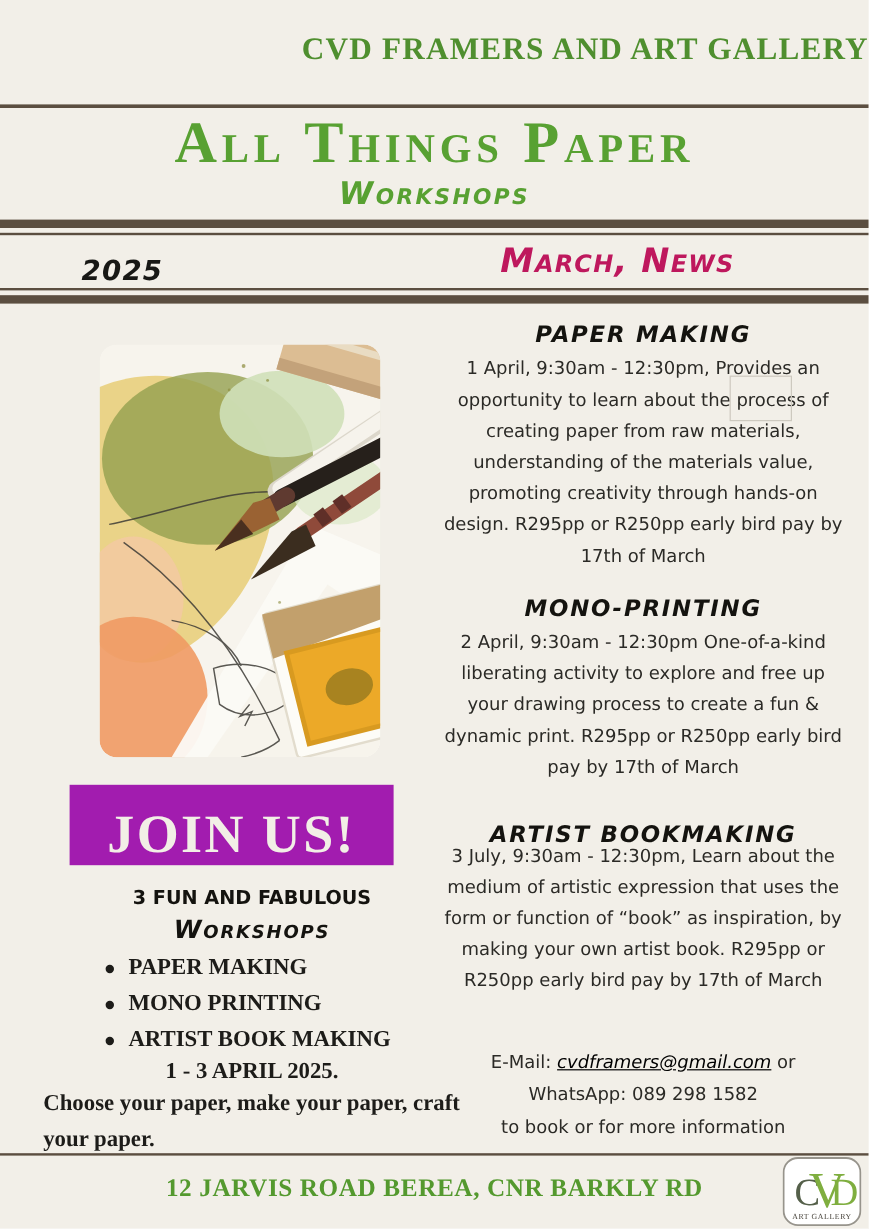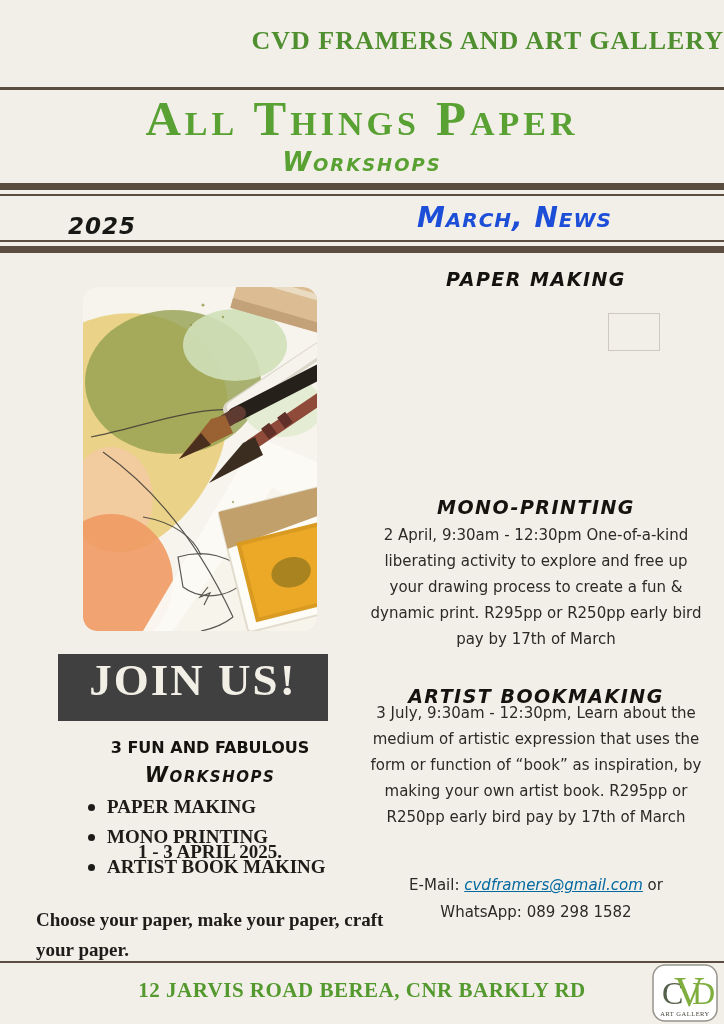--- a/index.html
+++ b/index.html
@@ -22,56 +22,56 @@
 
   .subtitle{top:147px;left:0;width:724px;text-align:center;
     font-family:"DejaVu Sans",sans-serif;font-weight:bold;font-style:italic;
     font-variant:small-caps;font-size:26px;color:#58a132;letter-spacing:2px;}
 
   
   .year{top:213px;left:68px;font-family:"DejaVu Sans",sans-serif;
     font-weight:bold;font-style:italic;font-size:23px;color:#181815;letter-spacing:1px;}
   .issue{top:201px;right:112px;font-family:"DejaVu Sans",sans-serif;
     font-weight:bold;font-style:italic;font-variant:small-caps;
-    font-size:28px;color:#1d4ed8;letter-spacing:1px;}
+    font-size:28px;color:#be185d;letter-spacing:1px;}
 
   
   .photo{top:287px;left:83px;width:234px;height:344px;border-radius:14px;overflow:hidden;}
 
   
   .sec-head{left:366px;width:340px;text-align:center;
     font-family:"DejaVu Sans",sans-serif;font-weight:bold;font-style:italic;
     font-size:19px;color:#14130f;letter-spacing:1.5px;}
   .sec-body{left:366px;width:340px;text-align:center;
     font-family:"DejaVu Sans",sans-serif;font-size:15px;line-height:26px;
     color:#2b2a26;}
 
   .artifact{top:313px;left:608px;width:50px;height:36px;border:1px solid #cdc9bf;}
 
   
   .contact{top:872px;left:366px;width:340px;text-align:center;
     font-family:"DejaVu Sans",sans-serif;font-size:15px;line-height:27px;color:#2b2a26;}
-  .email-link{font-style:italic;color:#0369a1;}
-
-  
-  .join-banner{top:654px;left:58px;width:270px;height:67px;background:#404040;
-    display:flex;align-items:flex-start;justify-content:center;}
+  .email-link{font-style:italic;color:#000000;}
+
+  
+  .join-banner{top:654px;left:58px;width:270px;height:67px;background:#a21caf;
+    display:flex;align-items:flex-end;justify-content:center;}
   .join-banner span{font-family:"Liberation Serif",serif;font-weight:bold;
     font-size:45px;color:#f2efe6;letter-spacing:2px;}
   .join-line1{top:738px;left:42px;width:336px;text-align:center;
     font-family:"DejaVu Sans",sans-serif;font-weight:bold;font-size:16px;color:#14130f;}
   .join-line2{top:763px;left:42px;width:336px;text-align:center;
     font-family:"DejaVu Sans",sans-serif;font-weight:bold;font-style:italic;
     font-variant:small-caps;font-size:21px;color:#14130f;letter-spacing:1.5px;}
   .bullets{top:792px;left:88px;margin:0;padding:0;list-style:none;}
   .bullets li{display:flex;align-items:center;height:30px;
     font-family:"Liberation Serif",serif;font-weight:bold;font-size:19px;color:#1d1c19;}
   .bullets .dot{width:7px;height:7px;border-radius:50%;background:#1d1c19;
     margin-right:12px;flex:0 0 auto;}
-  .dates{top:841px;left:42px;width:336px;text-align:center;
+  .dates{top:882px;left:42px;width:336px;text-align:center;
     font-family:"Liberation Serif",serif;font-weight:bold;font-size:19px;color:#1d1c19;}
   .tagline{top:905px;left:36px;width:348px;text-align:left;
     font-family:"Liberation Serif",serif;font-weight:bold;font-size:19px;
     line-height:30px;color:#1d1c19;}
 
   
   .address{top:978px;left:0;width:724px;text-align:center;
     font-family:"Liberation Serif",serif;font-weight:bold;font-size:21px;
     color:#54992e;letter-spacing:0.5px;}
   .logo{top:964px;left:652px;width:66px;height:58px;}
@@ -151,31 +151,33 @@
           <path d="M148,212 L260,212 L260,238 L148,250 Z" fill="#c2a06c"></path>
           <rect x="160" y="248" width="88" height="78" fill="#eca928"></rect>
           <rect x="160" y="248" width="88" height="78" fill="none" stroke="#d89a20" stroke-width="4"></rect>
           <ellipse cx="204" cy="288" rx="20" ry="15" fill="#9c7c1e" opacity="0.85"></ellipse>
         </g>
       </g>
     </svg>
   </div>
 
   <div class="abs sec-head" style="top:268px;">PAPER MAKING</div>
+  <div class="abs sec-body" style="top:294px;">1 April, 9:30am - 12:30pm, Provides an opportunity to learn about the process of creating paper from raw materials, understanding of the materials value, promoting creativity through hands-on design. R295pp or R250pp early bird pay by 17th of March</div>
   <div class="abs artifact"></div>
 
   <div class="abs sec-head" style="top:496px;">MONO-PRINTING</div>
   <div class="abs sec-body" style="top:522px;">2 April, 9:30am - 12:30pm One-of-a-kind liberating activity to explore and free up your drawing process to create a fun &amp; dynamic print. R295pp or R250pp early bird pay by 17th of March</div>
 
   <div class="abs sec-head" style="top:644px;margin-top:41px;">ARTIST BOOKMAKING</div>
   <div class="abs sec-body" style="top:700px;">3 July, 9:30am - 12:30pm, Learn about the medium of artistic expression that uses the form or function of “book” as inspiration, by making your own artist book. R295pp or R250pp early bird pay by 17th of March</div>
 
   <div class="abs contact">
     <div><span>E-Mail: </span><a href="#" class="email-link">cvdframers@gmail.com</a><span> or</span></div>
     <div>WhatsApp: 089 298 1582</div>
+    <div>to book or for more information</div>
   </div>
 
   <div class="abs join-banner">
     <span>JOIN US!</span>
   </div>
   <div class="abs join-line1">3 FUN AND FABULOUS</div>
   <div class="abs join-line2">Workshops</div>
   <ul class="abs bullets">
     <li>
         <span class="dot"></span>

